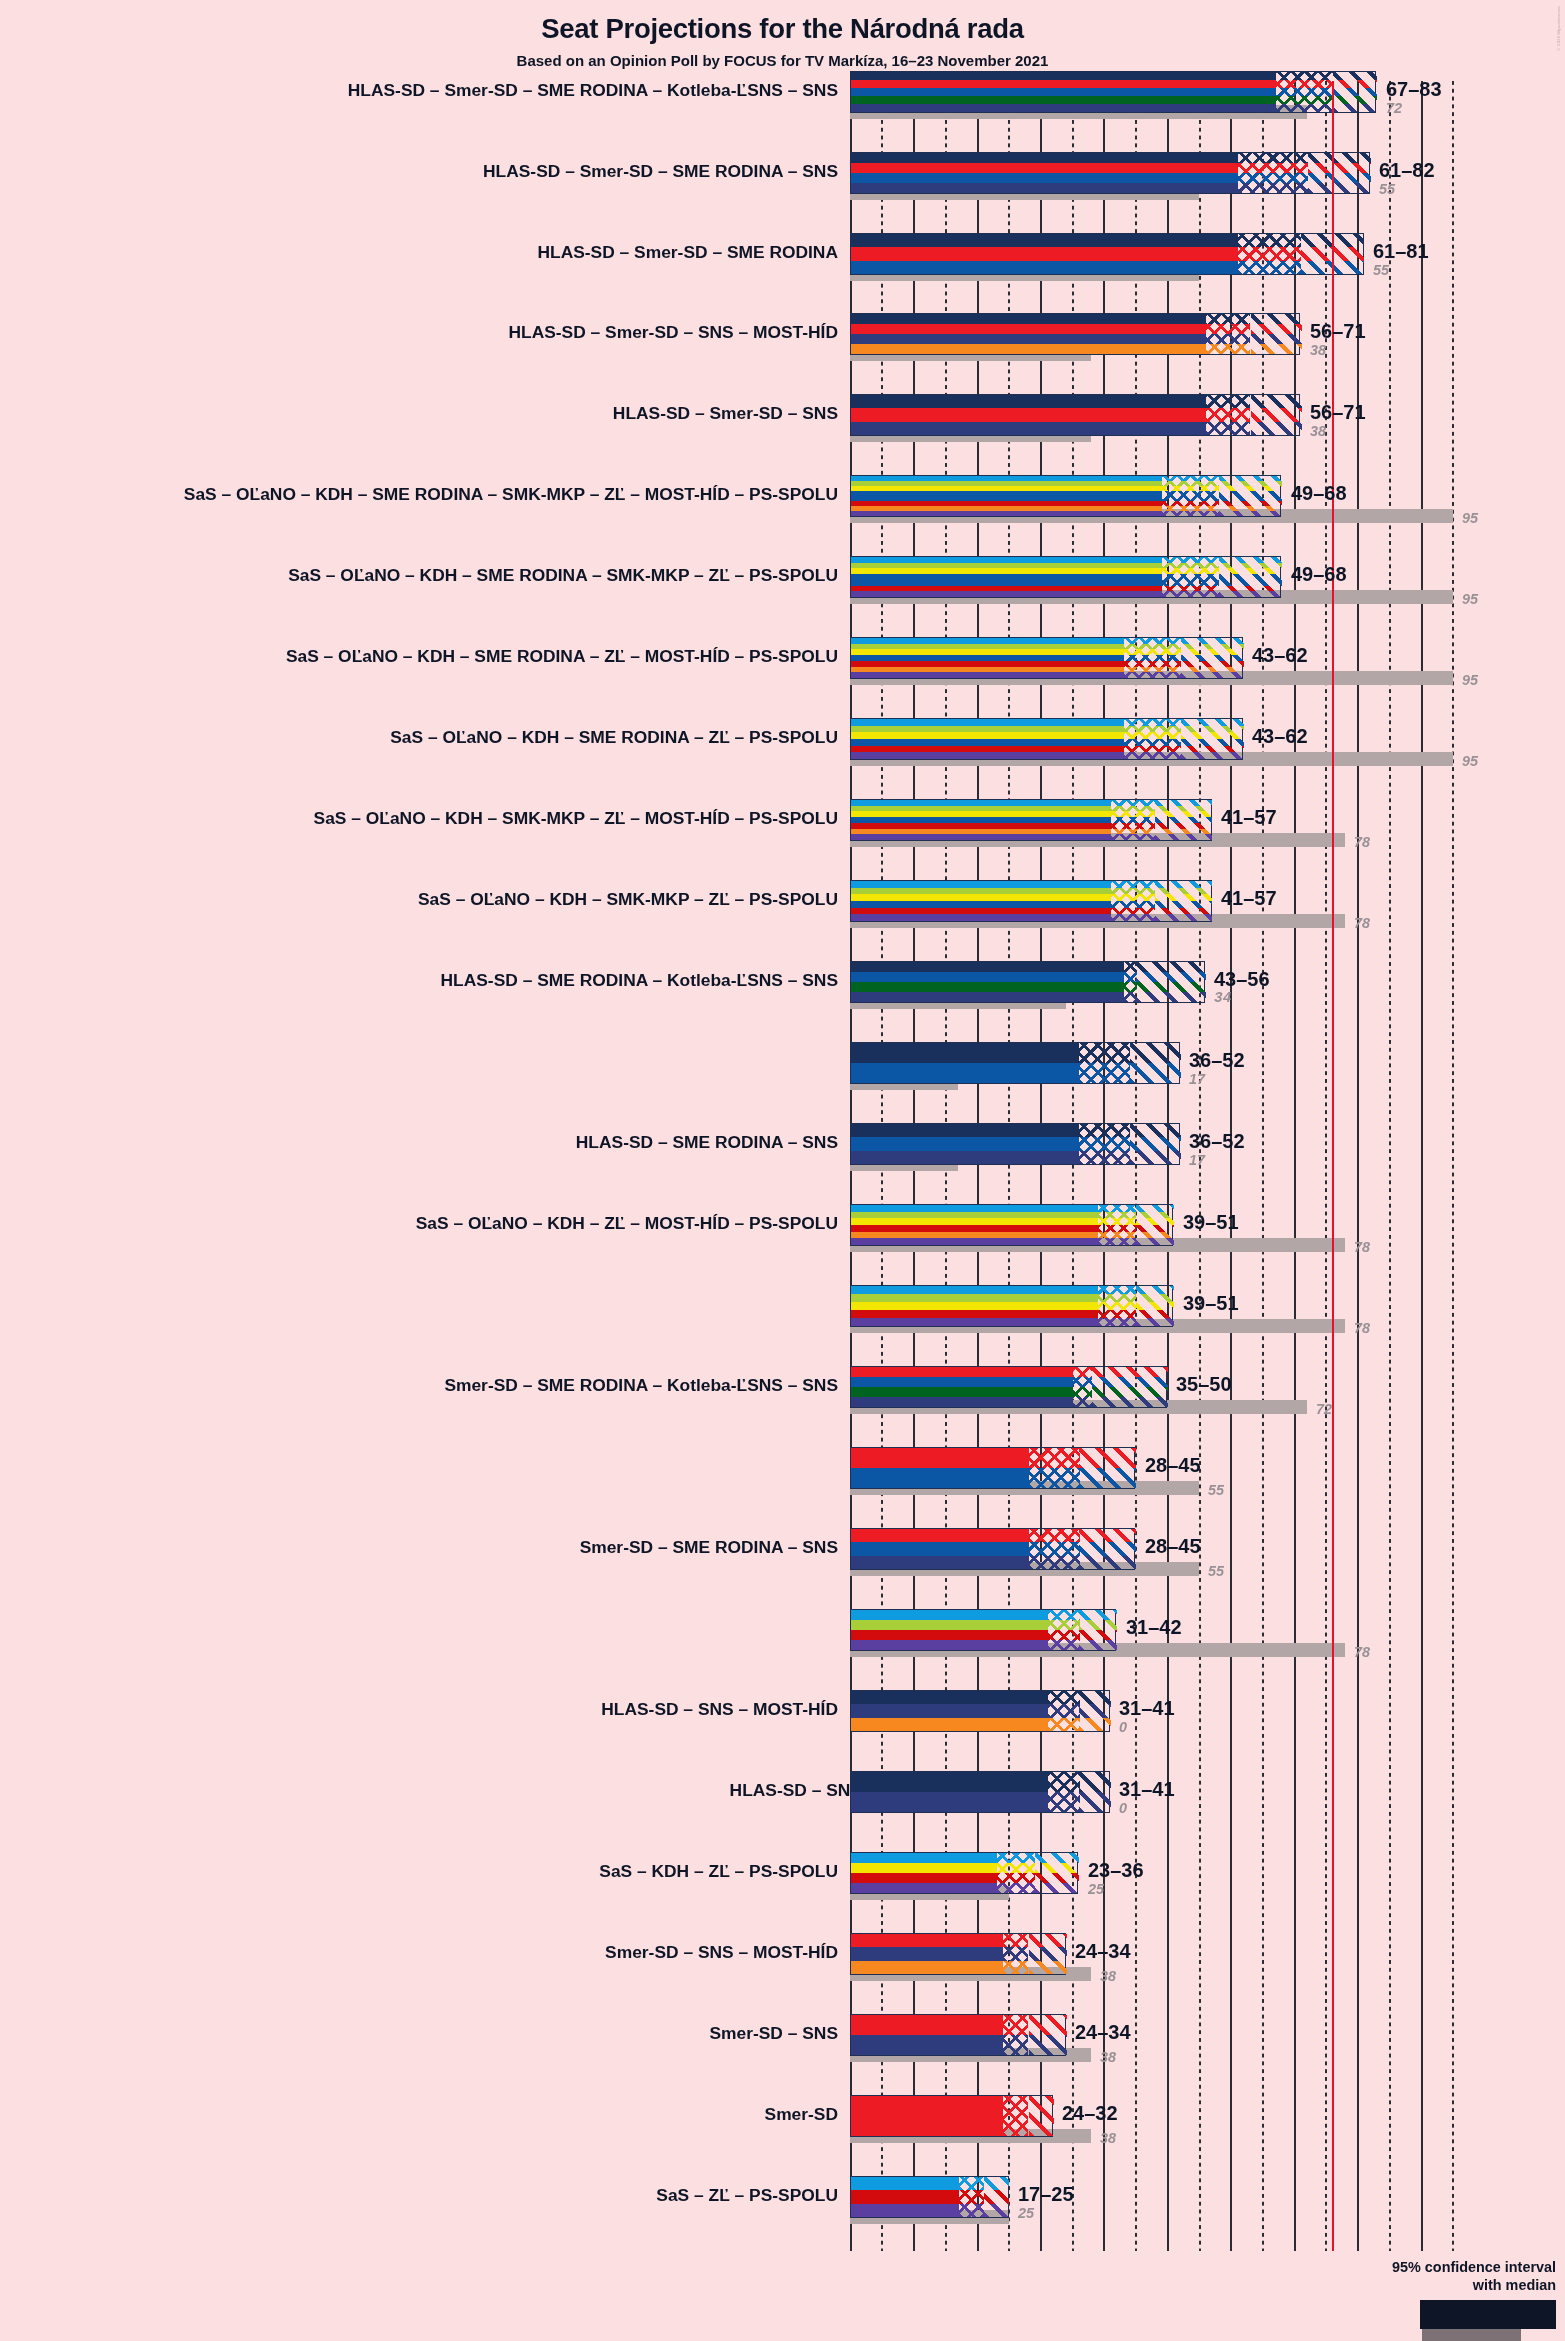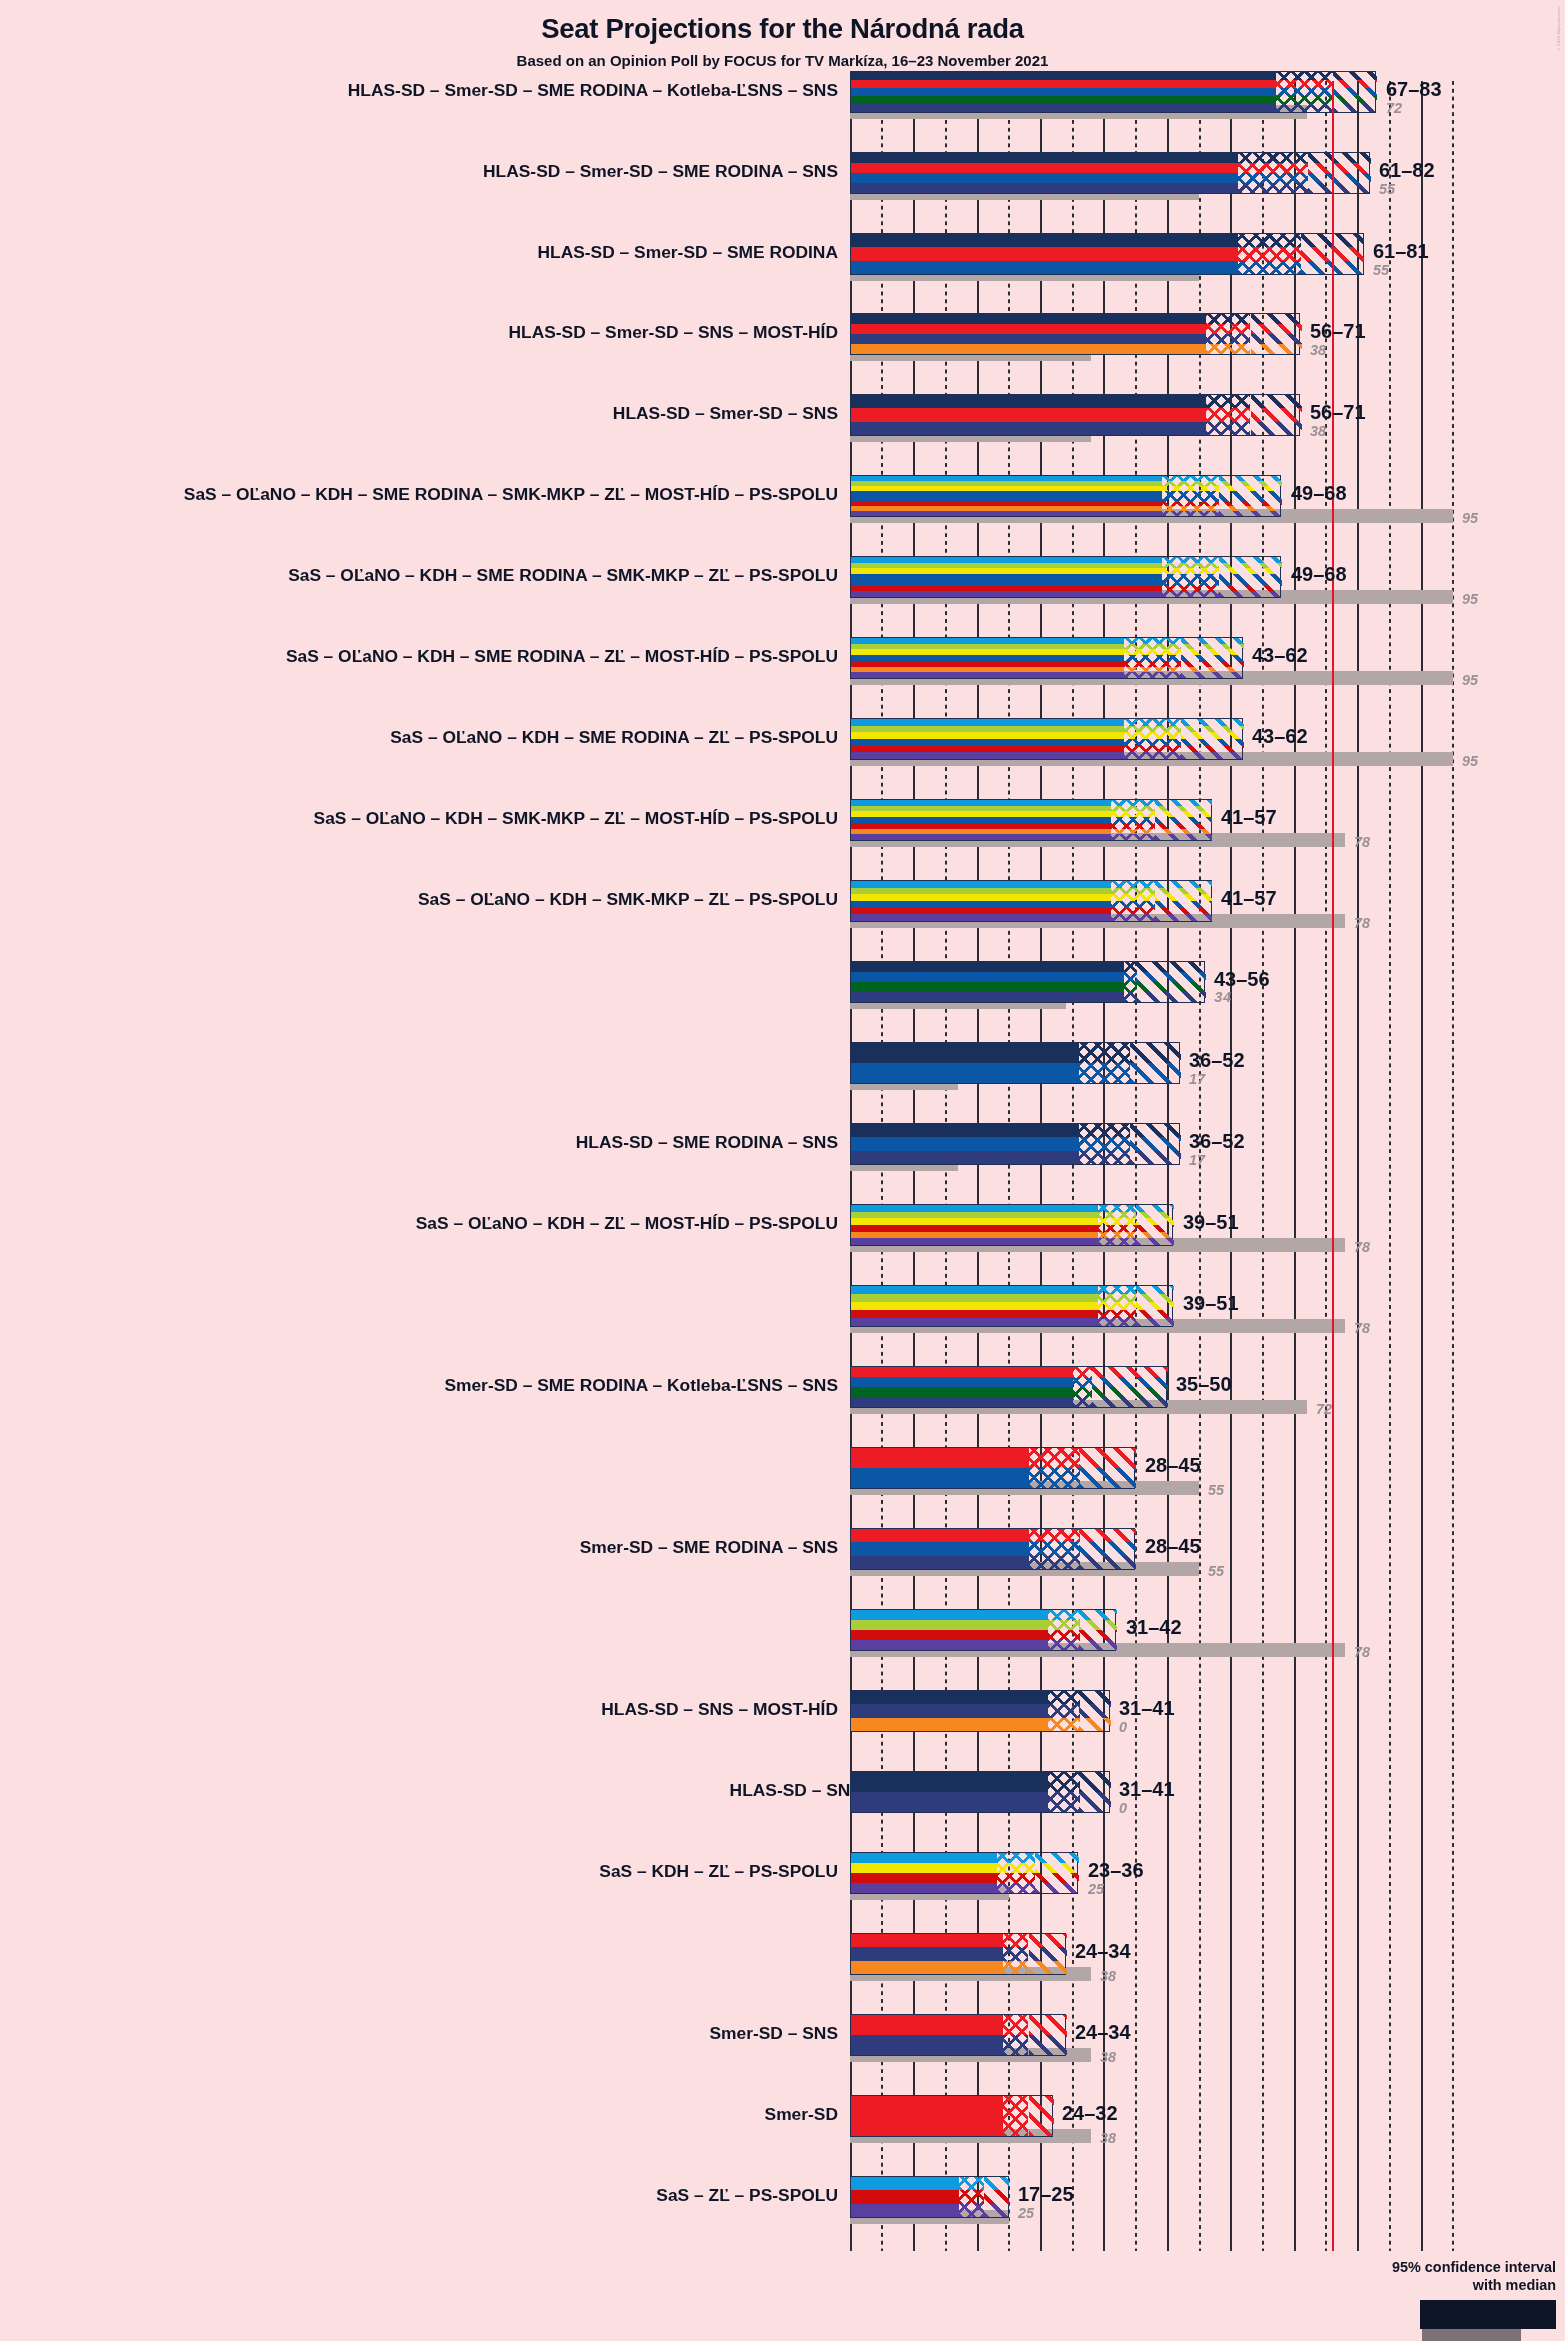--- a/index.html
+++ b/index.html
@@ -194,20 +194,21 @@
       <div class="bar" style="left: 850px; top: 0px; width: 362px; height: 42px; z-index: 4;">
         <div class="seg-solid" style="left: 0px; width: 260px; background: linear-gradient(rgb(14, 155, 224) 0%, rgb(14, 155, 224) 16.67%, rgb(168, 207, 56) 16.67%, rgb(168, 207, 56) 33.33%, rgb(243, 230, 0) 33.33%, rgb(243, 230, 0) 50%, rgb(11, 86, 165) 50%, rgb(11, 86, 165) 66.67%, rgb(211, 11, 13) 66.67%, rgb(211, 11, 13) 83.33%, rgb(91, 63, 160) 83.33%, rgb(91, 63, 160) 100%);"></div>
         <div class="seg-cross" style="left: 260px; width: 44px; background: linear-gradient(rgb(14, 155, 224) 0%, rgb(14, 155, 224) 16.67%, rgb(168, 207, 56) 16.67%, rgb(168, 207, 56) 33.33%, rgb(243, 230, 0) 33.33%, rgb(243, 230, 0) 50%, rgb(11, 86, 165) 50%, rgb(11, 86, 165) 66.67%, rgb(211, 11, 13) 66.67%, rgb(211, 11, 13) 83.33%, rgb(91, 63, 160) 83.33%, rgb(91, 63, 160) 100%); mask-image: repeating-linear-gradient(45deg, rgb(0, 0, 0) 0px, rgb(0, 0, 0) 3px, transparent 3px, transparent 9.6px), repeating-linear-gradient(-45deg, rgb(0, 0, 0) 0px, rgb(0, 0, 0) 3px, transparent 3px, transparent 9.6px);"></div>
         <div class="seg-diag" style="left: 304px; width: 57px; background: linear-gradient(rgb(14, 155, 224) 0%, rgb(14, 155, 224) 16.67%, rgb(168, 207, 56) 16.67%, rgb(168, 207, 56) 33.33%, rgb(243, 230, 0) 33.33%, rgb(243, 230, 0) 50%, rgb(11, 86, 165) 50%, rgb(11, 86, 165) 66.67%, rgb(211, 11, 13) 66.67%, rgb(211, 11, 13) 83.33%, rgb(91, 63, 160) 83.33%, rgb(91, 63, 160) 100%); mask-image: repeating-linear-gradient(45deg, rgb(0, 0, 0) 0px, rgb(0, 0, 0) 4.2px, transparent 4.2px, transparent 13px);"></div>
       </div>
       <div class="range" style="left: 1221px; top: 6.6px; z-index: 7;">41–57</div>
       <div class="lastnum" style="left: 1354px; top: 35px; z-index: 7;">78</div>
     </div>
     <div class="row" style="top: 961px; height: 81px;">
       <div class="lastresult" style="left: 850px; top: 34px; width: 216px; height: 14.4px; z-index: 2;"></div>
+      <div class="labelbox" style="top: 9px;">HLAS-SD – SME RODINA – Kotleba-ĽSNS – SNS</div>
       <div class="bar" style="left: 850px; top: 0px; width: 355px; height: 42px; z-index: 4;">
         <div class="seg-solid" style="left: 0px; width: 273px; background: linear-gradient(rgb(24, 48, 91) 0%, rgb(24, 48, 91) 25%, rgb(11, 86, 165) 25%, rgb(11, 86, 165) 50%, rgb(0, 100, 32) 50%, rgb(0, 100, 32) 75%, rgb(46, 60, 125) 75%, rgb(46, 60, 125) 100%);"></div>
         <div class="seg-cross" style="left: 273px; width: 12.7px; background: linear-gradient(rgb(24, 48, 91) 0%, rgb(24, 48, 91) 25%, rgb(11, 86, 165) 25%, rgb(11, 86, 165) 50%, rgb(0, 100, 32) 50%, rgb(0, 100, 32) 75%, rgb(46, 60, 125) 75%, rgb(46, 60, 125) 100%); mask-image: repeating-linear-gradient(45deg, rgb(0, 0, 0) 0px, rgb(0, 0, 0) 3px, transparent 3px, transparent 9.6px), repeating-linear-gradient(-45deg, rgb(0, 0, 0) 0px, rgb(0, 0, 0) 3px, transparent 3px, transparent 9.6px);"></div>
         <div class="seg-diag" style="left: 285px; width: 70px; background: linear-gradient(rgb(24, 48, 91) 0%, rgb(24, 48, 91) 25%, rgb(11, 86, 165) 25%, rgb(11, 86, 165) 50%, rgb(0, 100, 32) 50%, rgb(0, 100, 32) 75%, rgb(46, 60, 125) 75%, rgb(46, 60, 125) 100%); mask-image: repeating-linear-gradient(45deg, rgb(0, 0, 0) 0px, rgb(0, 0, 0) 4.2px, transparent 4.2px, transparent 13px);"></div>
       </div>
       <div class="range" style="left: 1214px; top: 6.6px; z-index: 7;">43–56</div>
       <div class="lastnum" style="left: 1214px; top: 29px; z-index: 7; font-family: Liberation Mono, monospace;">34</div>
     </div>
     <div class="row" style="top: 1042px; height: 81px;">
       <div class="lastresult" style="left: 850px; top: 34px; width: 108px; height: 14.4px; z-index: 2;"></div>
@@ -319,20 +320,21 @@
       <div class="bar" style="left: 850px; top: 0px; width: 228px; height: 42px; z-index: 4;">
         <div class="seg-solid" style="left: 0px; width: 146px; background: linear-gradient(rgb(14, 155, 224) 0%, rgb(14, 155, 224) 25%, rgb(243, 230, 0) 25%, rgb(243, 230, 0) 50%, rgb(211, 11, 13) 50%, rgb(211, 11, 13) 75%, rgb(91, 63, 160) 75%, rgb(91, 63, 160) 100%);"></div>
         <div class="seg-cross" style="left: 146px; width: 38px; background: linear-gradient(rgb(14, 155, 224) 0%, rgb(14, 155, 224) 25%, rgb(243, 230, 0) 25%, rgb(243, 230, 0) 50%, rgb(211, 11, 13) 50%, rgb(211, 11, 13) 75%, rgb(91, 63, 160) 75%, rgb(91, 63, 160) 100%); mask-image: repeating-linear-gradient(45deg, rgb(0, 0, 0) 0px, rgb(0, 0, 0) 3px, transparent 3px, transparent 9.6px), repeating-linear-gradient(-45deg, rgb(0, 0, 0) 0px, rgb(0, 0, 0) 3px, transparent 3px, transparent 9.6px);"></div>
         <div class="seg-diag" style="left: 184px; width: 44px; background: linear-gradient(rgb(14, 155, 224) 0%, rgb(14, 155, 224) 25%, rgb(243, 230, 0) 25%, rgb(243, 230, 0) 50%, rgb(211, 11, 13) 50%, rgb(211, 11, 13) 75%, rgb(91, 63, 160) 75%, rgb(91, 63, 160) 100%); mask-image: repeating-linear-gradient(45deg, rgb(0, 0, 0) 0px, rgb(0, 0, 0) 4.2px, transparent 4.2px, transparent 13px);"></div>
       </div>
       <div class="range" style="left: 1088px; top: 6.6px; z-index: 7;">23–36</div>
       <div class="lastnum" style="left: 1088px; top: 29px; z-index: 7;">25</div>
     </div>
     <div class="row" style="top: 1933px; height: 81px;">
       <div class="lastresult" style="left: 850px; top: 34px; width: 241px; height: 14.4px; z-index: 2;"></div>
+      <div class="labelbox" style="top: 9px;">Smer-SD – SNS – MOST-HÍD</div>
       <div class="bar" style="left: 850px; top: 0px; width: 216px; height: 42px; z-index: 4;">
         <div class="seg-solid" style="left: 0px; width: 152px; background: linear-gradient(rgb(236, 27, 36) 0%, rgb(236, 27, 36) 33.33%, rgb(46, 60, 125) 33.33%, rgb(46, 60, 125) 66.67%, rgb(246, 136, 31) 66.67%, rgb(246, 136, 31) 100%);"></div>
         <div class="seg-cross" style="left: 152px; width: 25px; background: linear-gradient(rgb(236, 27, 36) 0%, rgb(236, 27, 36) 33.33%, rgb(46, 60, 125) 33.33%, rgb(46, 60, 125) 66.67%, rgb(246, 136, 31) 66.67%, rgb(246, 136, 31) 100%); mask-image: repeating-linear-gradient(45deg, rgb(0, 0, 0) 0px, rgb(0, 0, 0) 3px, transparent 3px, transparent 9.6px), repeating-linear-gradient(-45deg, rgb(0, 0, 0) 0px, rgb(0, 0, 0) 3px, transparent 3px, transparent 9.6px);"></div>
         <div class="seg-diag" style="left: 178px; width: 38px; background: linear-gradient(rgb(236, 27, 36) 0%, rgb(236, 27, 36) 33.33%, rgb(46, 60, 125) 33.33%, rgb(46, 60, 125) 66.67%, rgb(246, 136, 31) 66.67%, rgb(246, 136, 31) 100%); mask-image: repeating-linear-gradient(45deg, rgb(0, 0, 0) 0px, rgb(0, 0, 0) 4.2px, transparent 4.2px, transparent 13px);"></div>
       </div>
       <div class="range" style="left: 1075px; top: 6.6px; z-index: 7;">24–34</div>
       <div class="lastnum" style="left: 1100px; top: 35px; z-index: 7;">38</div>
     </div>
     <div class="row" style="top: 2014px; height: 81px;">
       <div class="lastresult" style="left: 850px; top: 34px; width: 241px; height: 14.4px; z-index: 2;"></div>

